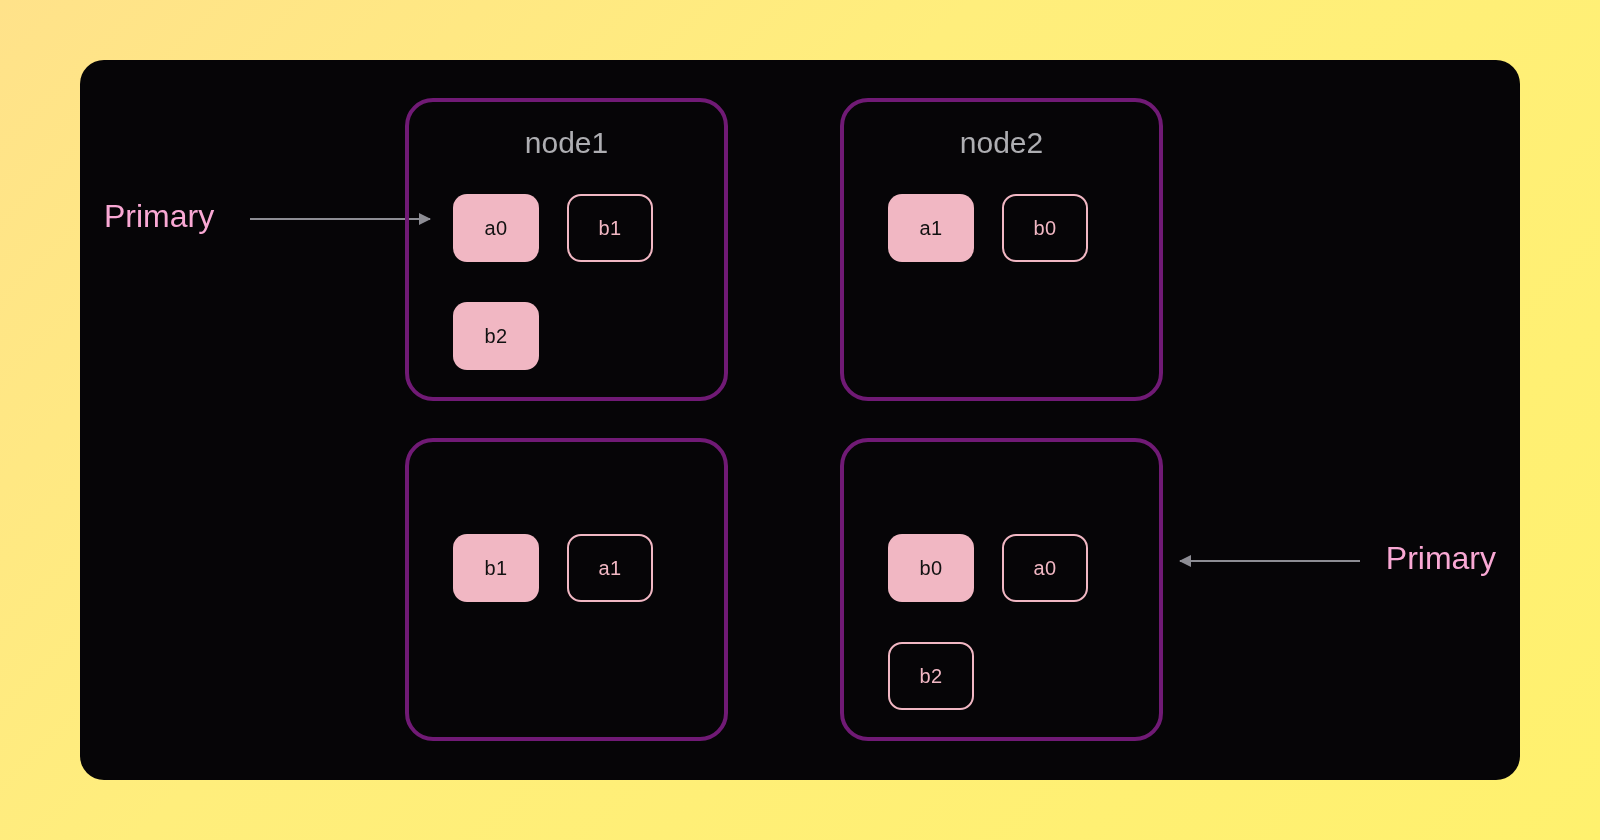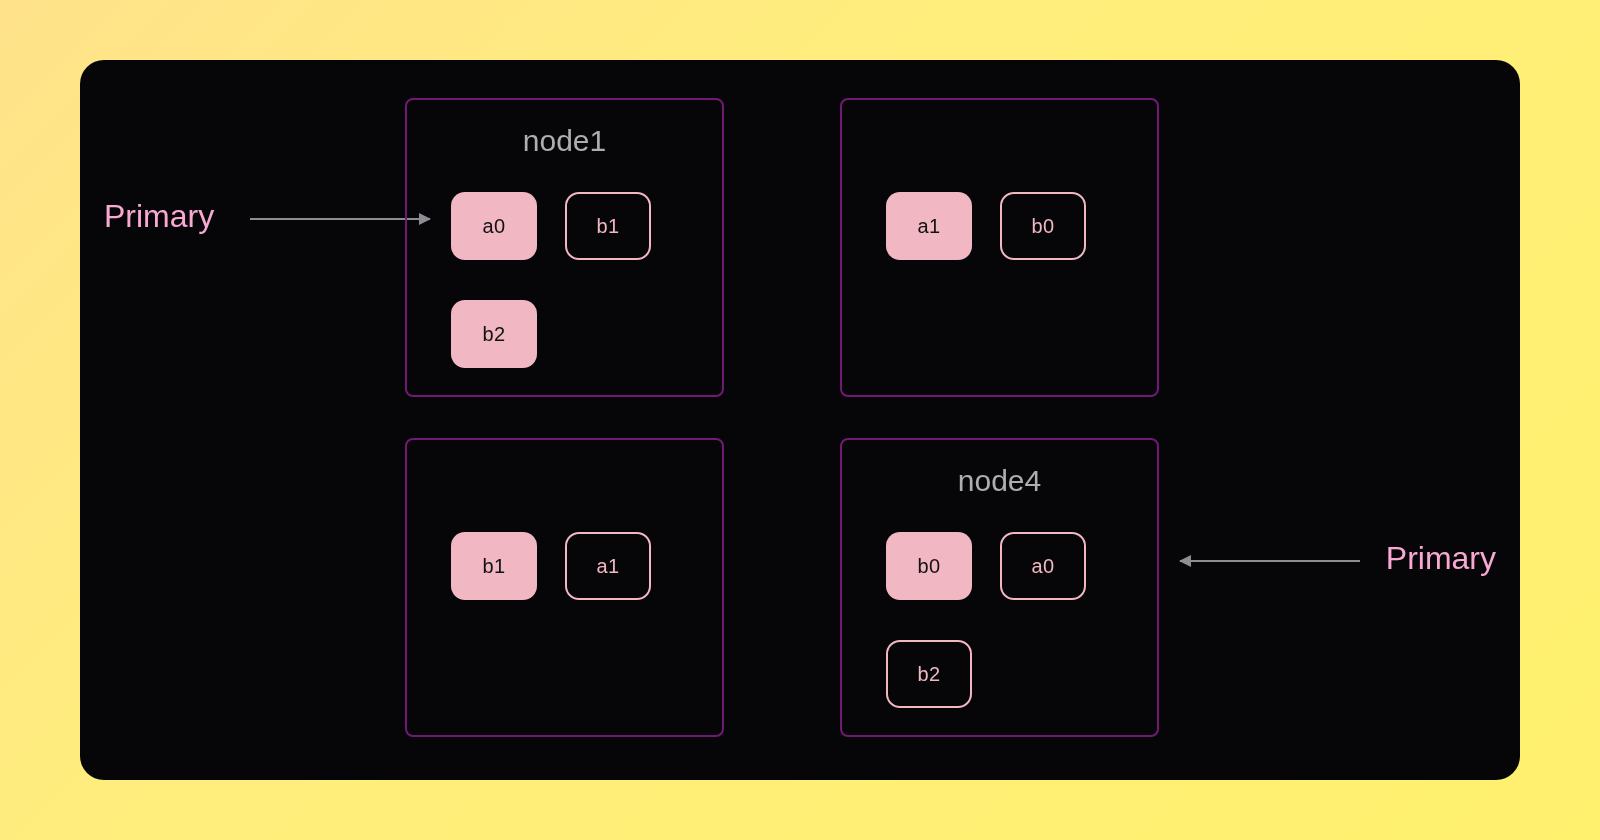--- a/index.html
+++ b/index.html
@@ -1,20 +1,20 @@
 <!DOCTYPE html>
 <html><head>
 <meta charset="utf-8">
 <style>
   html,body{margin:0;padding:0;width:1600px;height:840px;overflow:hidden;
     font-family:-apple-system,BlinkMacSystemFont,"Segoe UI",Helvetica,Arial,sans-serif}
   body{background:linear-gradient(135deg,#ffe28a 0%,#ffee7c 40%,#fff16e 100%);
     display:flex;align-items:center;justify-content:center}
   .panel{position:relative;width:1440px;height:720px;background:#060507;border-radius:24px}
-  .node{position:absolute;width:315px;height:295px;border:2px solid #701a75;border-radius:8px}
+  .node{position:absolute;width:315px;height:295px;border:4px solid #701a75;border-radius:28px}
   .node-title{position:absolute;left:0;right:0;top:24px;text-align:center;font-size:30px;color:#aeaeb2}
   .pill{position:absolute;width:82px;height:64px;border-radius:14px;display:flex;align-items:center;
     justify-content:center;font-size:20px;letter-spacing:.5px}
   .primary{background:#f1b7c3;color:#121212;border:2px solid transparent}
   .replica{background:transparent;color:#f1b7c3;border:2px solid #f1b7c3}
   .label{position:absolute;font-size:32px;color:#f9a8d4}
   .arrow{position:absolute;height:2px;background:#8d8d94}
   .arrow.right::after{content:"";position:absolute;right:-1px;top:-5px;border-left:12px solid #8d8d94;
     border-top:6px solid transparent;border-bottom:6px solid transparent}
   .arrow.left::after{content:"";position:absolute;left:-1px;top:-5px;border-right:12px solid #8d8d94;
@@ -32,29 +32,29 @@
   <div class="arrow left" style="right:160px;top:500px;width:180px"></div>
 
   <div class="node" style="left:325px;top:38px">
     <div class="node-title">node1</div>
     <div class="pill primary" style="left:44px;top:92px">a0</div>
     <div class="pill replica" style="left:158px;top:92px">b1</div>
     <div class="pill primary" style="left:44px;top:200px">b2</div>
   </div>
 
   <div class="node" style="left:760px;top:38px">
+    <div class="node-title">node2</div>
     <div class="pill primary" style="left:44px;top:92px">a1</div>
     <div class="pill replica" style="left:158px;top:92px">b0</div>
   </div>
 
   <div class="node" style="left:325px;top:378px">
     <div class="pill primary" style="left:44px;top:92px">b1</div>
     <div class="pill replica" style="left:158px;top:92px">a1</div>
   </div>
 
   <div class="node" style="left:760px;top:378px">
-    <div class="node-title">node4</div>
     <div class="pill primary" style="left:44px;top:92px">b0</div>
     <div class="pill replica" style="left:158px;top:92px">a0</div>
     <div class="pill replica" style="left:44px;top:200px">b2</div>
   </div>
 
 </div>
 
 </body></html>

